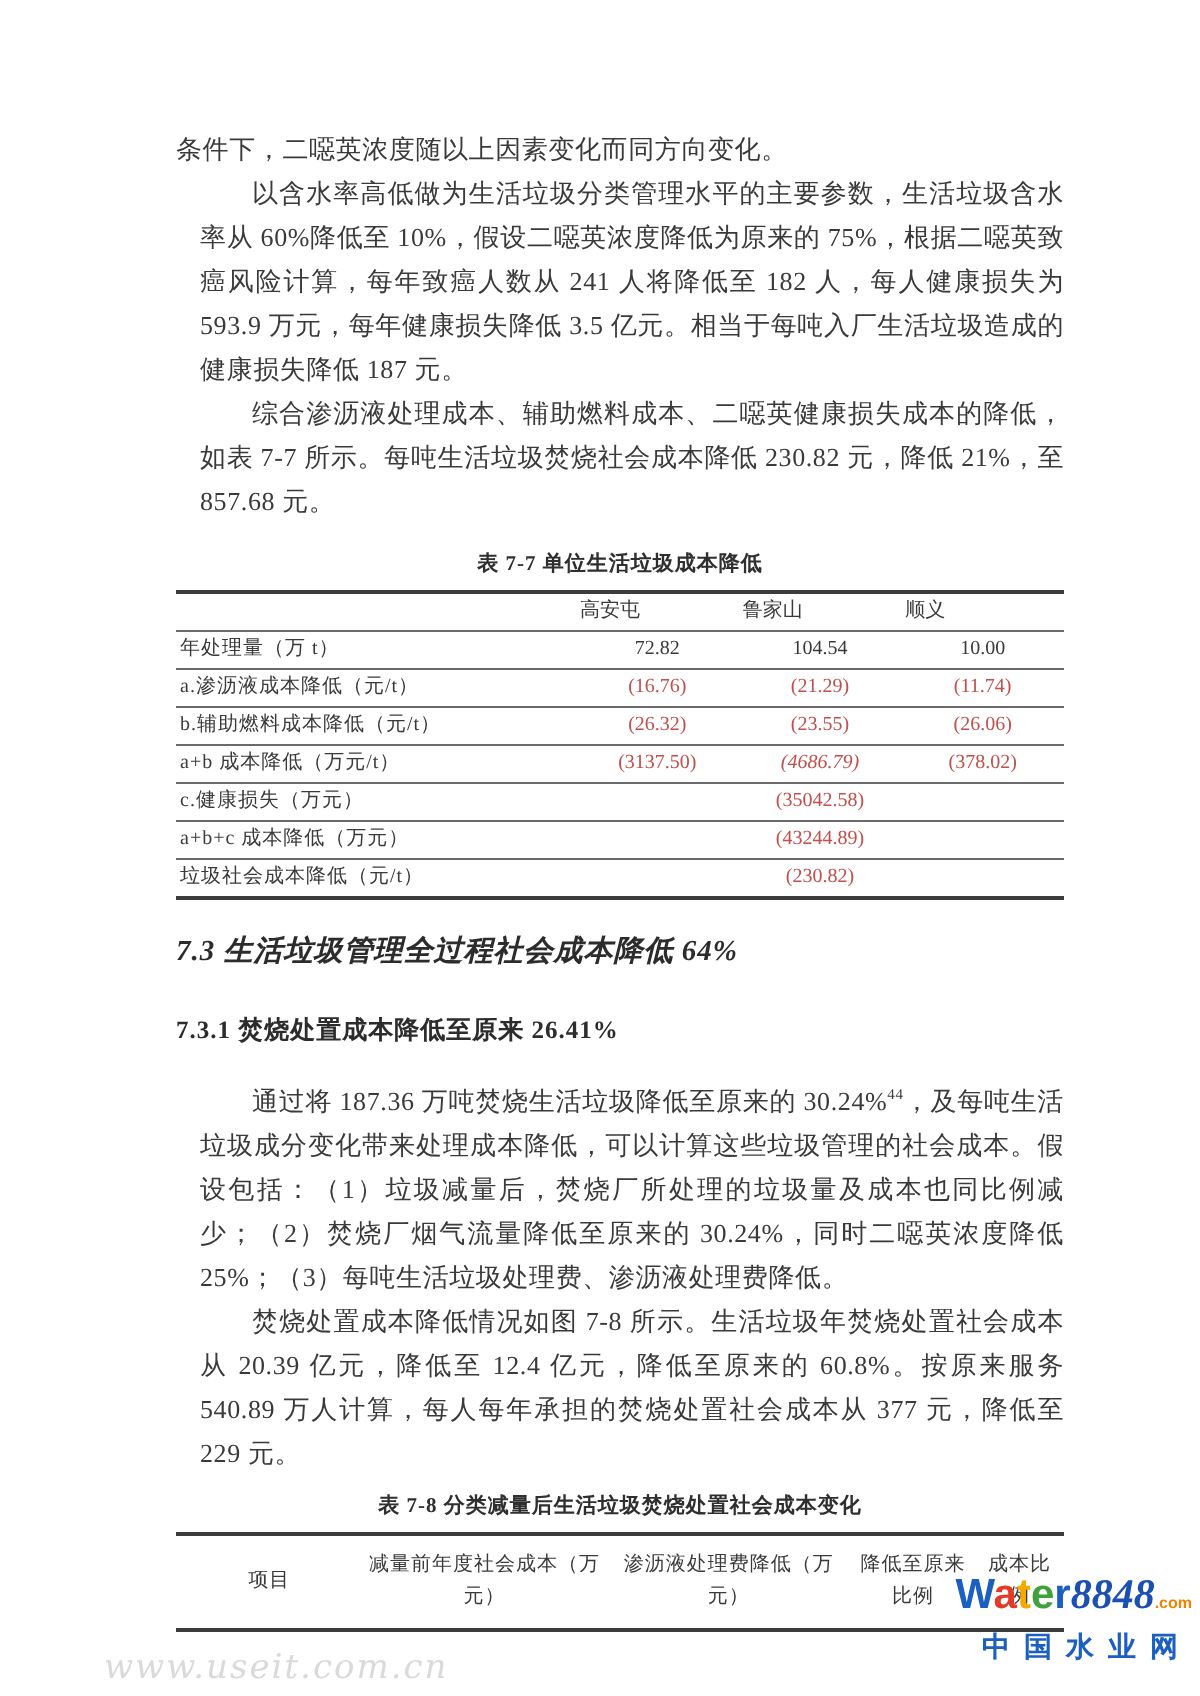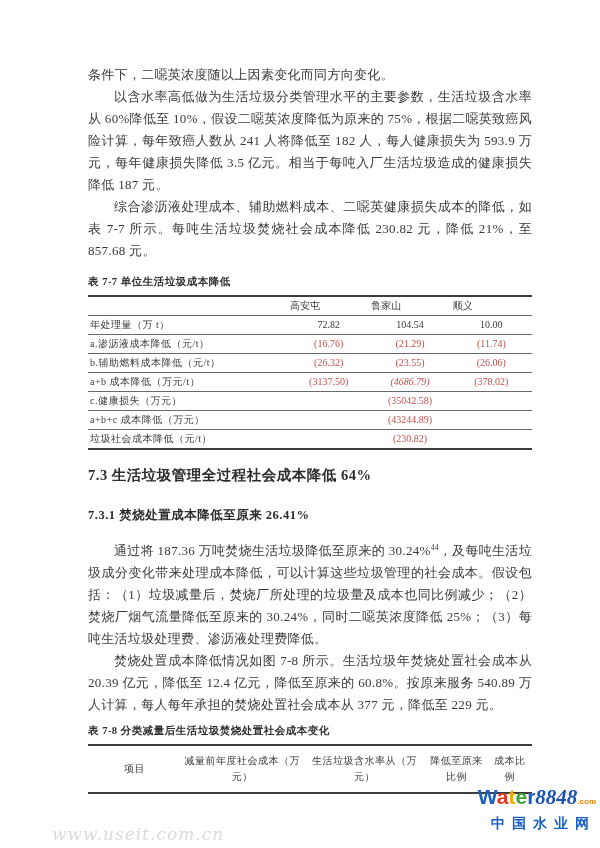--- a/index.html
+++ b/index.html
@@ -14,26 +14,26 @@
   .page {
     position: absolute; inset: 0;
     padding: 64px 68px 0 88px;
   }
   .para {
     font-size: 13px;
     line-height: 22px;
     text-align: justify;
     letter-spacing: 0.3px;
   }
-  .para.indent { text-indent: 2em; }
+  .para.indent { text-indent: 2em; margin-left: 12px; }
   sup.fn-ref { font-size: 7.5px; vertical-align: super; line-height: 0; }
   .tbl-caption {
     font-size: 10.5px;
     font-weight: bold;
-    text-align: left;
+    text-align: center;
     letter-spacing: 0.5px;
     margin-top: 13px;
     margin-bottom: 6px;
     color: #2f2f2f;
   }
   table {
     width: 100%;
     border-collapse: collapse;
     font-size: 10px;
     color: #3a3a3a;
@@ -56,20 +56,21 @@
     padding: 7px 3px;
     line-height: 16px;
     letter-spacing: 0.5px;
   }
   .heading-73 {
     font-size: 14.5px;
     font-weight: bold;
     letter-spacing: 0.5px;
     margin-top: 16px;
     color: #2c2c2c;
+    font-style: italic;
   }
   .heading-731 {
     font-size: 12.5px;
     font-weight: bold;
     letter-spacing: 0.5px;
     margin-top: 22px;
     color: #2c2c2c;
   }
   .p4 { margin-top: 16px; }
   .wm-left {
@@ -184,21 +185,21 @@
 
   <p class="para indent p4"><span>通过将 187.36 万吨焚烧生活垃圾降低至原来的 30.24%</span><sup class="fn-ref">44</sup><span>，及每吨生活垃圾成分变化带来处理成本降低，可以计算这些垃圾管理的社会成本。假设包括：（1）垃圾减量后，焚烧厂所处理的垃圾量及成本也同比例减少；（2）焚烧厂烟气流量降低至原来的 30.24%，同时二噁英浓度降低 25%；（3）每吨生活垃圾处理费、渗沥液处理费降低。</span></p>
   <p class="para indent">焚烧处置成本降低情况如图 7-8 所示。生活垃圾年焚烧处置社会成本从 20.39 亿元，降低至 12.4 亿元，降低至原来的 60.8%。按原来服务 540.89 万人计算，每人每年承担的焚烧处置社会成本从 377 元，降低至 229 元。</p>
 
   <div class="tbl-caption" style="margin-top:8px;">表 7-8 分类减量后生活垃圾焚烧处置社会成本变化</div>
   <table class="t78">
     <thead>
       <tr>
           <th style="width: 21%;">项目</th>
           <th style="width: 27.5%;">减量前年度社会成本（万元）</th>
-          <th style="width: 27.5%;">生活垃圾含水率从（万元）</th>
+          <th style="width: 27.5%;">渗沥液处理费降低（万元）</th>
           <th style="width: 14%;">降低至原来比例</th>
           <th style="width: 10%;">成本比例</th>
         </tr>
     </thead>
   </table>
 
 </div>
 
 <div class="wm-left">www.useit.com.cn</div>
 

